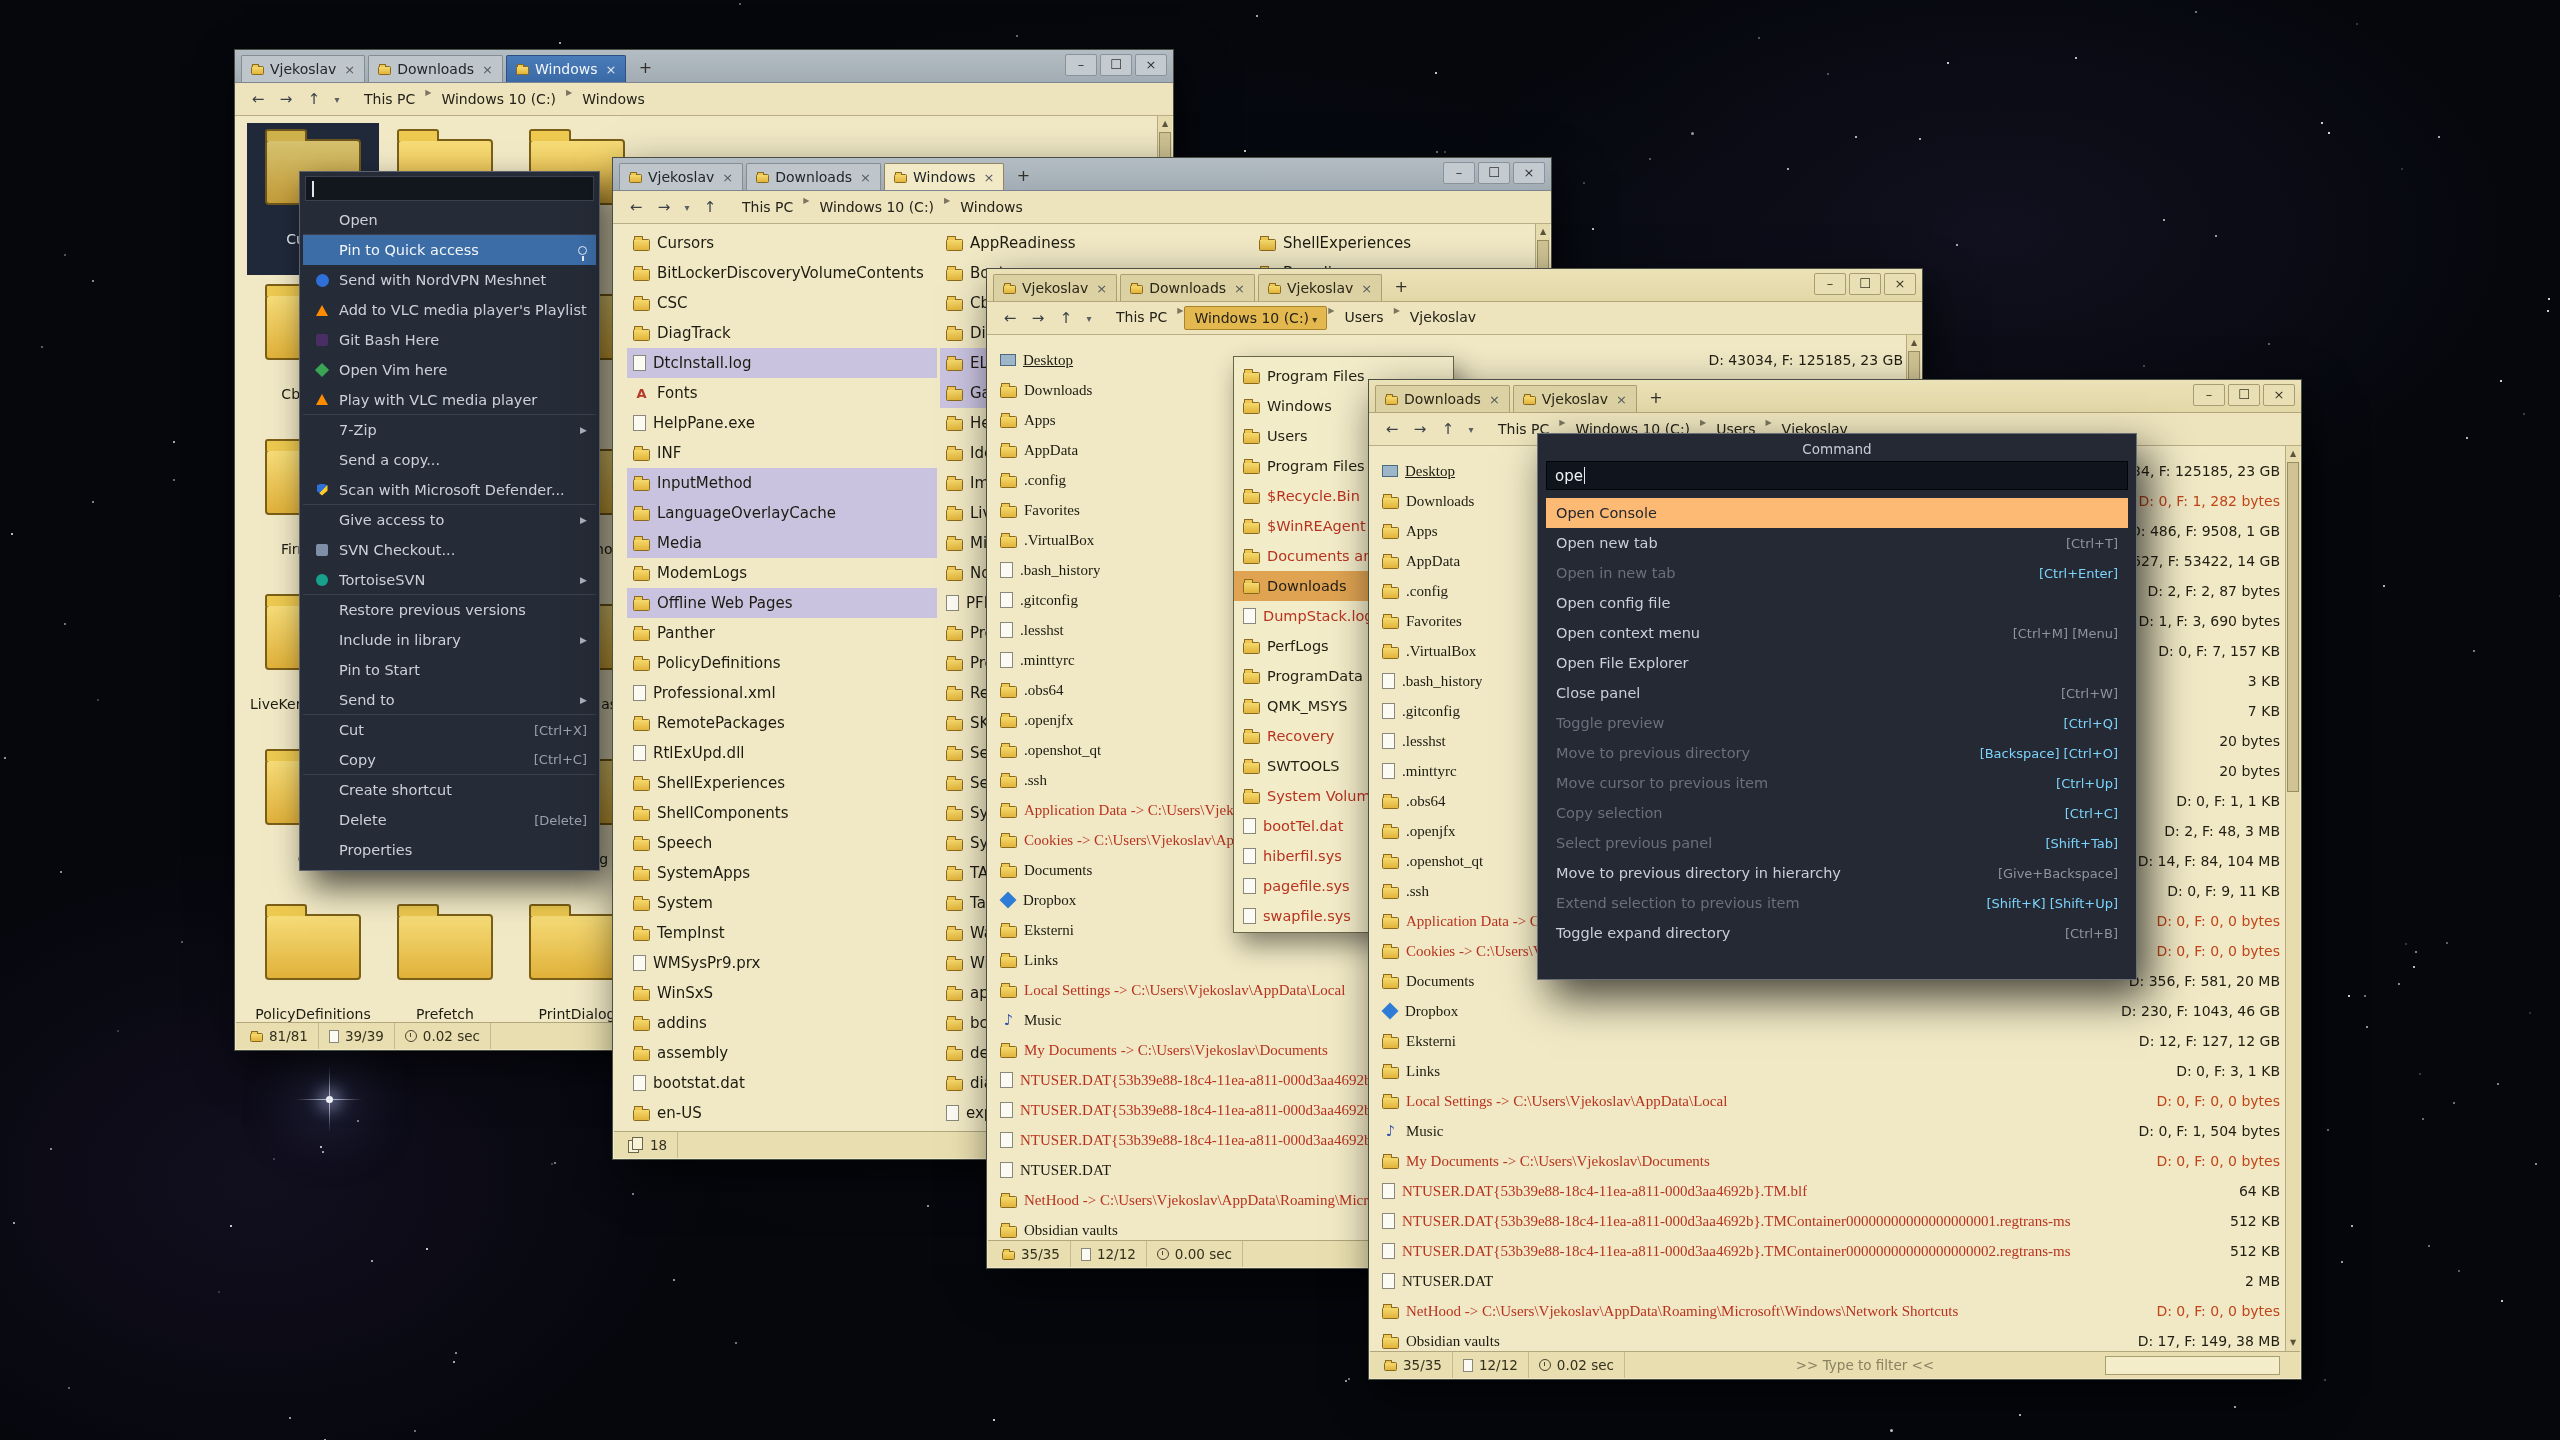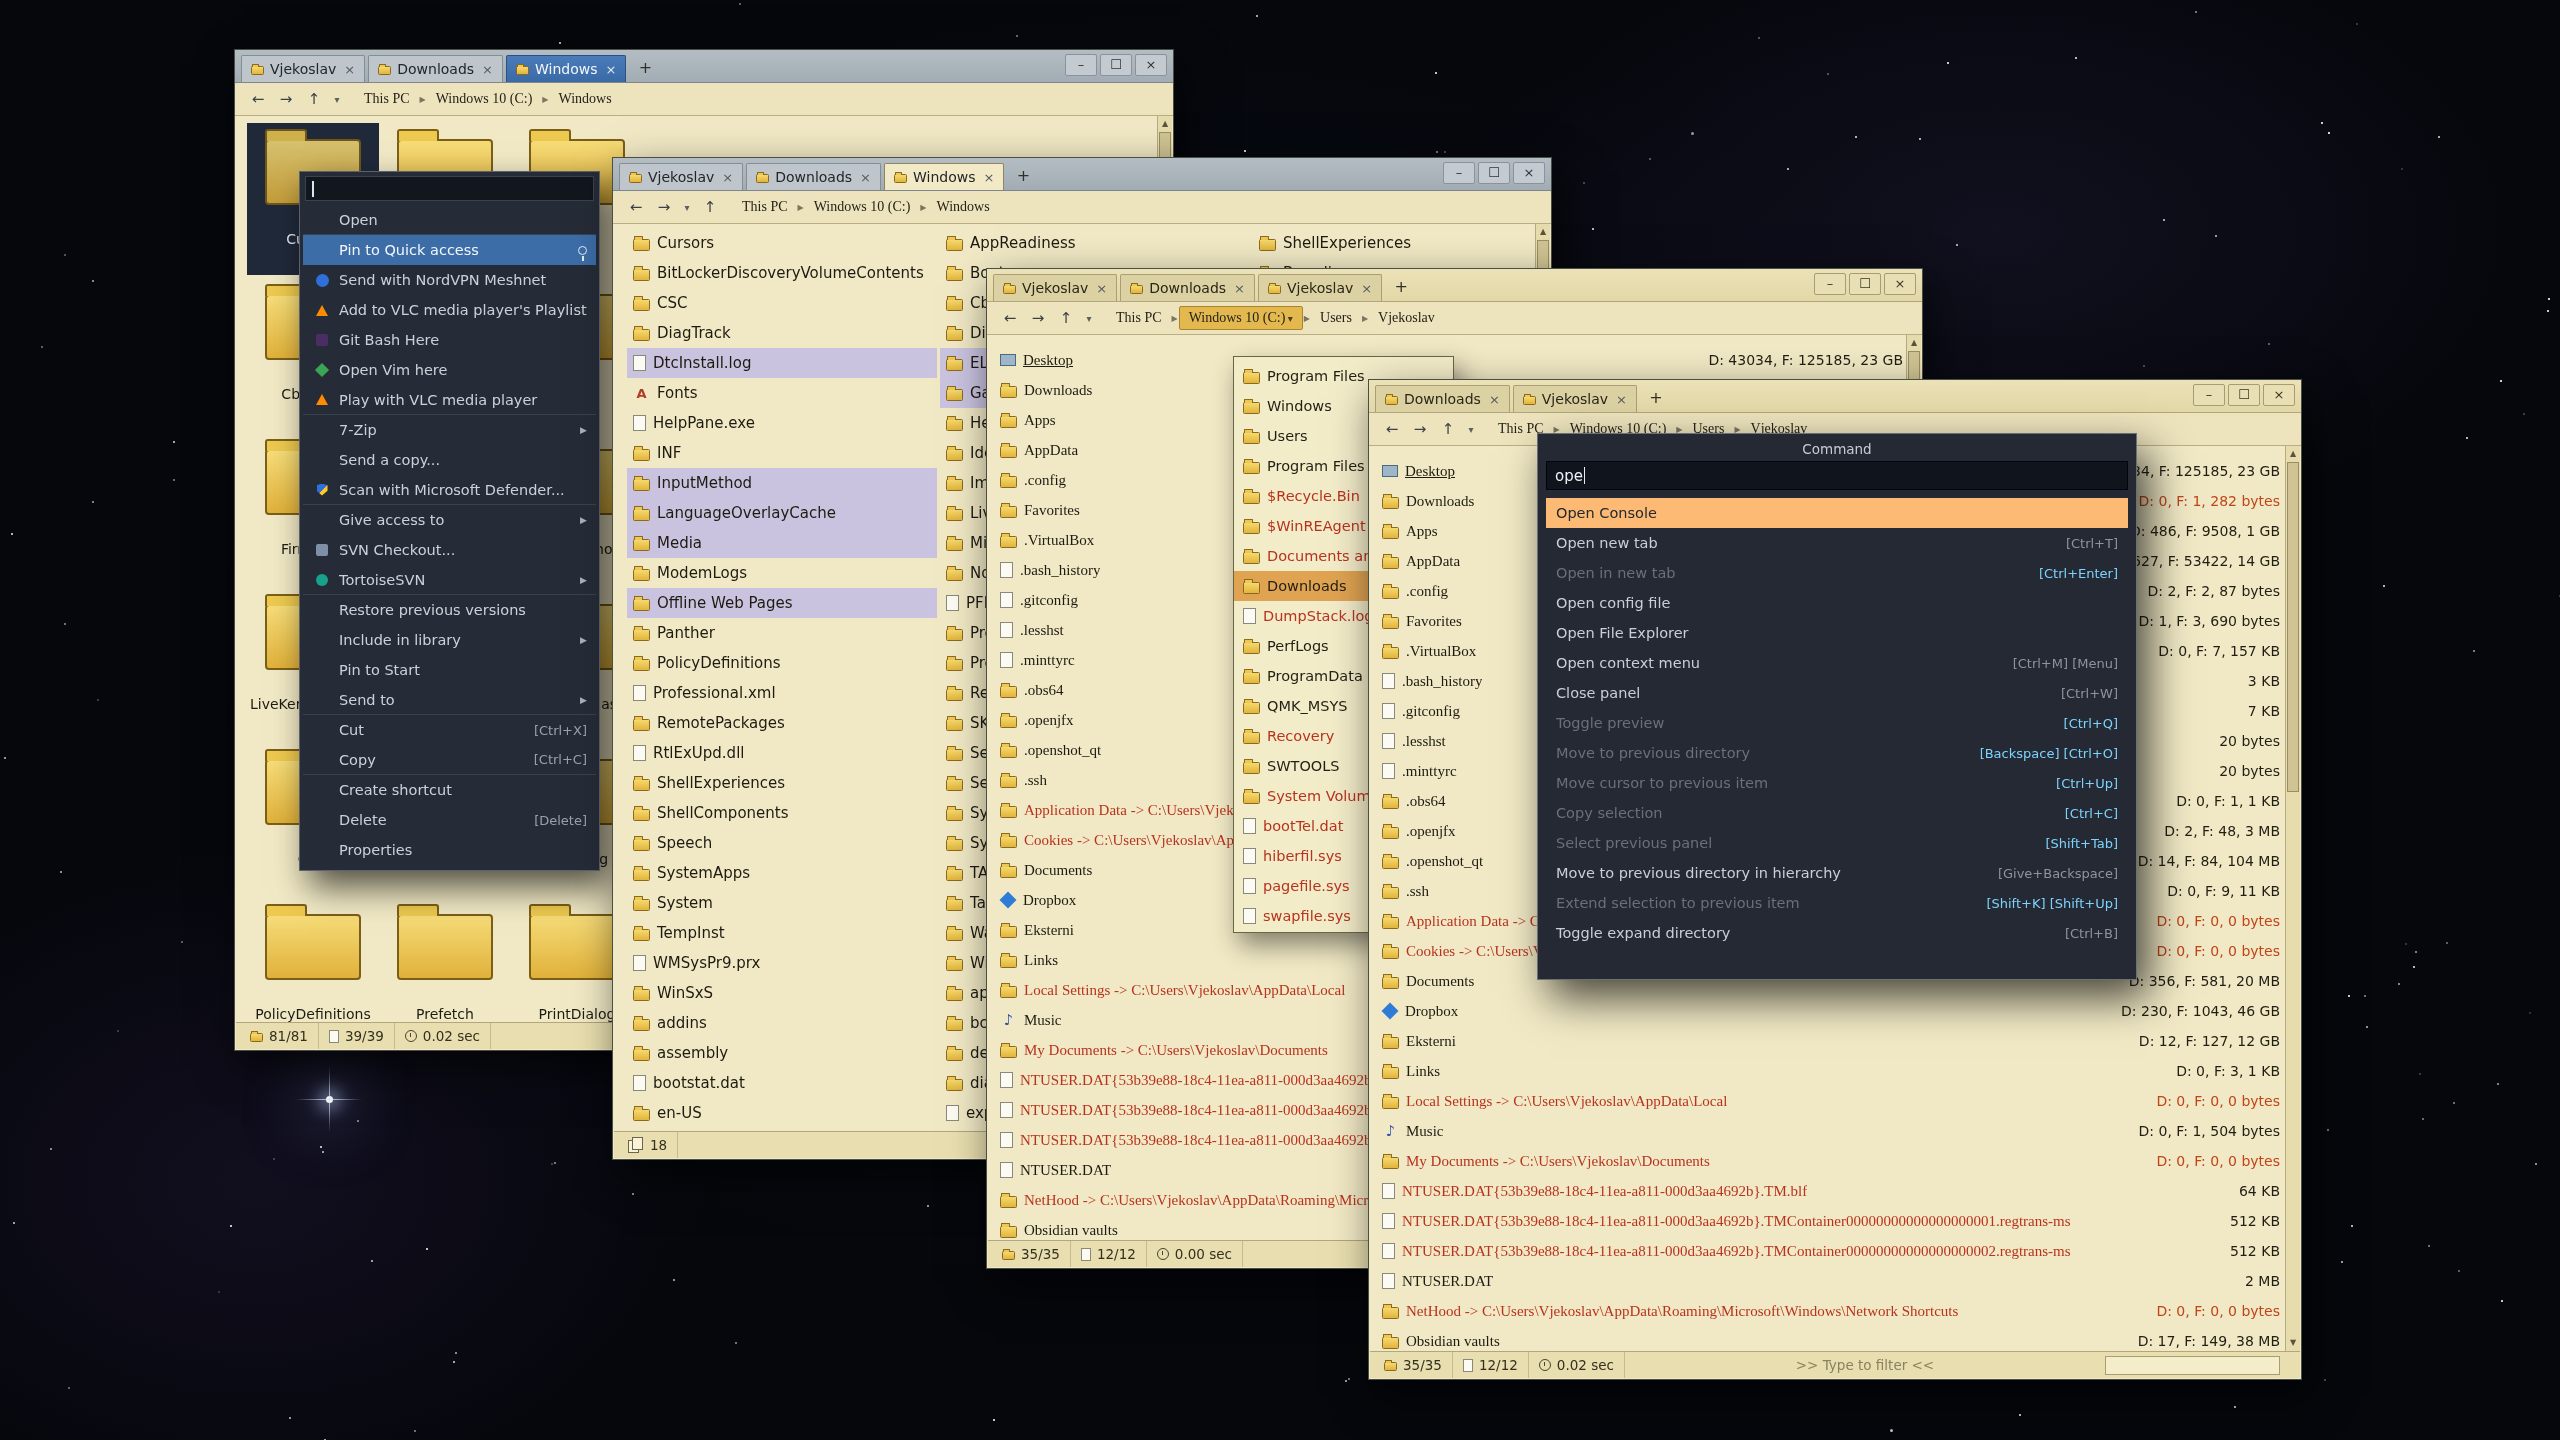--- a/index.html
+++ b/index.html
@@ -41,21 +41,21 @@
   .tab.act-cream2{background:#f5eecb;border-color:#9a9068;}
   .tx{font-size:13px;color:#555b61;margin-left:2px;}
   .tplus{width:22px;height:22px;margin-left:5px;align-self:center;text-align:center;line-height:20px;font-size:16px;color:#33302a;}
   .wctl{margin-left:auto;display:flex;gap:3px;align-self:center;padding-bottom:3px;}
   .wbtn{width:32px;height:22px;display:flex;align-items:center;justify-content:center;font-size:13px;color:#2e3338;
     background:#c3cbd1;border:1px solid #8a939b;border-radius:2px;}
   .win.cream .wbtn{background:#e8dfb4;border-color:#a89d72;color:#3a3522;}
   .toolbar{height:33px;display:flex;align-items:center;gap:2px;padding:0 10px;background:#ede4bd;border-bottom:1px solid #b9ae84;font-size:14px;}
   .navb{width:26px;height:24px;display:flex;align-items:center;justify-content:center;color:#3c4147;font-size:15px;}
   .navb.small{width:16px;font-size:10px;color:#5c6166;}
-  .crumbs{display:flex;align-items:center;margin-left:8px;overflow:hidden;font-family:Liberation Serif, serif;}
+  .crumbs{display:flex;align-items:flex-start;margin-left:8px;overflow:hidden;}
   .crumb{padding:3px 9px;color:#25221a;white-space:nowrap;}
   .crumb.hl{background:#e3b84e;border:1px solid #a8852c;border-radius:2px;}
   .crumb .dd{font-size:10px;color:#4a3d18;}
   .csep{font-size:8px;color:#7a7460;margin:0 1px;}
   .content{position:absolute;left:1px;right:1px;top:66px;bottom:28px;background:#f1e9c5;overflow:hidden;}
   .statusbar{position:absolute;left:1px;right:1px;bottom:1px;height:27px;background:#e8deaf;border-top:1px solid #b1a67c;
     display:flex;align-items:center;font-size:13.5px;color:#33301f;padding:0 4px;}
   .scell{display:flex;align-items:center;gap:6px;padding:0 10px;height:100%;border-right:1px solid #c6bb8e;}
   .sfilter{flex:1;text-align:center;color:#8a8162;white-space:nowrap;overflow:hidden;}
   .sbox{width:175px;height:19px;background:#f4edca;border:1px solid #a99e72;margin-right:16px;}
@@ -1563,25 +1563,25 @@
         <span class="pkeys">[Ctrl+T]</span>
       </div>
       <div class="prow dim">
         <span class="plbl">Open in new tab</span>
         <span class="pkeys">[Ctrl+Enter]</span>
       </div>
       <div class="prow">
         <span class="plbl">Open config file</span>
       </div>
       <div class="prow">
-        <span class="plbl">Open File Explorer</span>
-      </div>
-      <div class="prow">
         <span class="plbl">Open context menu</span>
         <span class="pkeys">[Ctrl+M] [Menu]</span>
+      </div>
+      <div class="prow">
+        <span class="plbl">Open File Explorer</span>
       </div>
       <div class="prow">
         <span class="plbl">Close panel</span>
         <span class="pkeys">[Ctrl+W]</span>
       </div>
       <div class="prow dim">
         <span class="plbl">Toggle preview</span>
         <span class="pkeys">[Ctrl+Q]</span>
       </div>
       <div class="prow dim">

